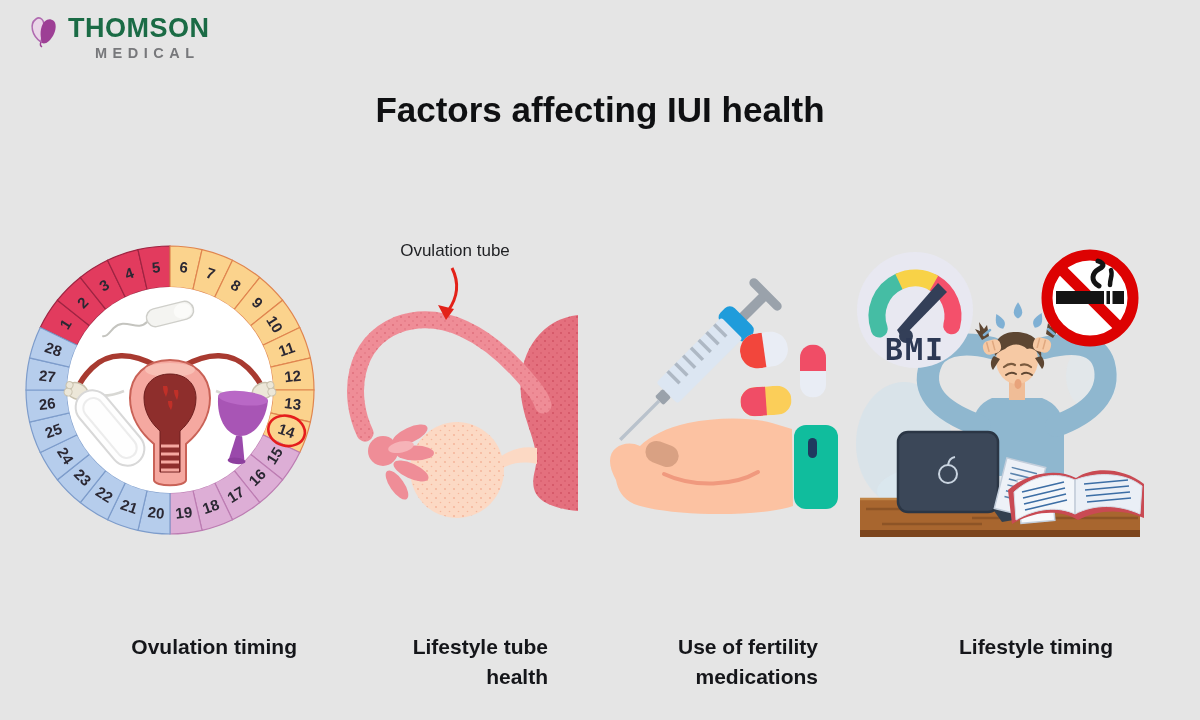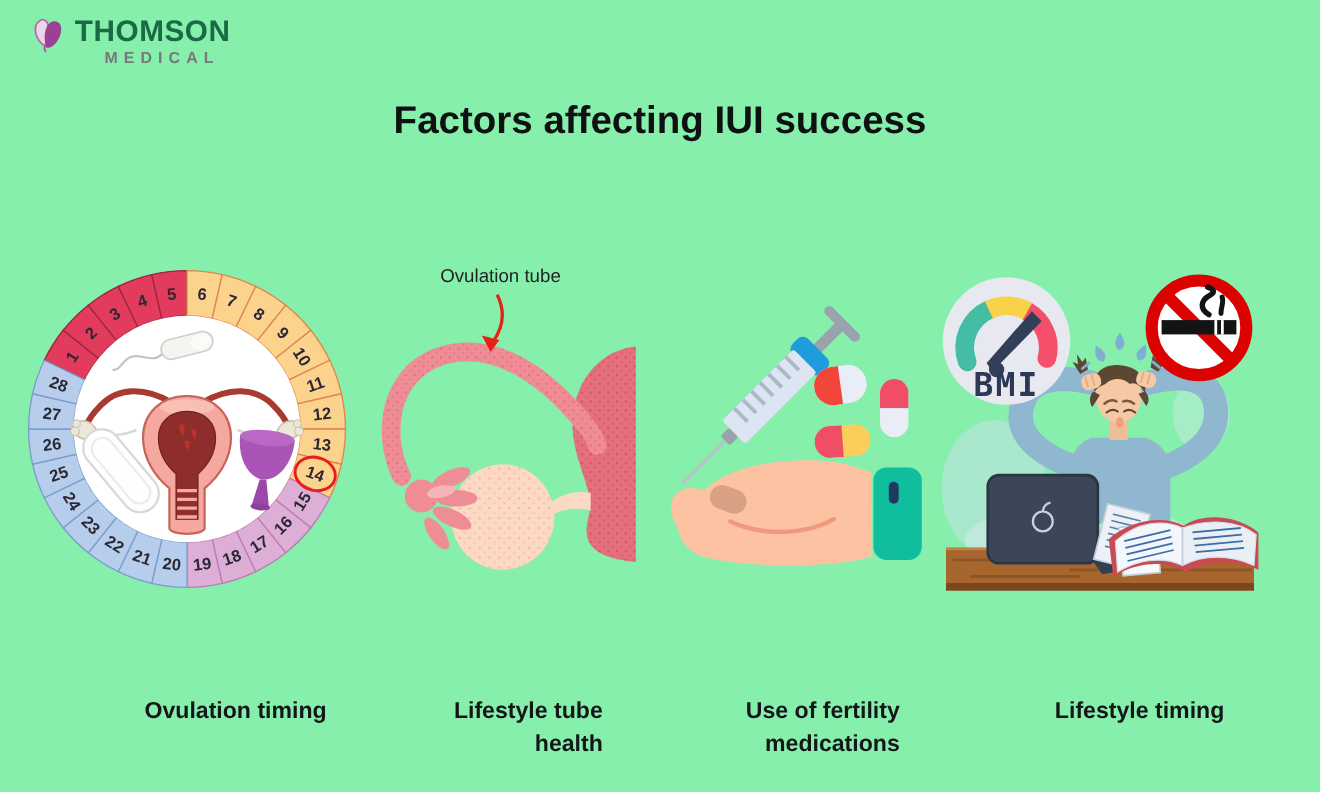--- a/index.html
+++ b/index.html
@@ -1,16 +1,16 @@
 <!DOCTYPE html>
 <html><head>
 <meta charset="utf-8">
 <style>
   html,body{margin:0;padding:0;background:#fff;}
-  .page{position:relative;width:1200px;height:720px;background:#86efac;overflow:hidden;
+  .page{position:relative;width:1200px;height:720px;background:#e5e5e5;overflow:hidden;
         font-family:"Liberation Sans",sans-serif;}
   .logo{position:absolute;left:28px;top:14px;display:flex;align-items:flex-start;}
   .logo-texts{margin-left:6px;}
   .brand{font-size:27px;font-weight:bold;color:#1a6b45;letter-spacing:.5px;line-height:1.05;}
   .division{font-size:14.5px;font-weight:bold;color:#77787b;letter-spacing:5.5px;margin-left:27px;margin-top:3px;}
   .title{position:absolute;left:0;top:90px;width:100%;text-align:center;
          font-size:35px;font-weight:bold;color:#0f1012;letter-spacing:0px;}
   .panel{position:absolute;}
   .cap{position:absolute;top:632px;text-align:right;font-size:21px;font-weight:bold;
        color:#15161a;line-height:1.42;}
@@ -28,21 +28,21 @@
       <path d="M13,28 C4,22 1,10 8,5 C12,2 17,6 15.5,13 C14.5,19 14,24 13,28 Z" fill="#ead6e8" stroke="#b06ab0" stroke-width="1.6"></path>
       <path d="M14,29 C10,16 15,4 23,5.5 C30,7 29,19 21,27 C18.5,29.5 15.5,30 14,29 Z" fill="#9d3f95"></path>
       <path d="M13,28 C12,30 12.5,32 14,33" fill="none" stroke="#9d3f95" stroke-width="1.4"></path>
     </svg>
     <div class="logo-texts">
       <div class="brand">THOMSON</div>
       <div class="division">MEDICAL</div>
     </div>
   </div>
 
-  <div class="title">Factors affecting IUI success</div>
+  <div class="title">Factors affecting IUI health</div>
 
   <div class="panel" style="left:20px;top:240px;">
     <svg id="wheel-svg" width="300" height="300" viewBox="0 0 300 300">
       <g id="wheel-days">
           <path d="M20.26048302205163,87.52074156707165 A144,144 0 0 1 37.416266524603714,60.217468532342366 L69.47135730579294,85.78055040855044 A103,103 0 0 0 57.20020660605081,105.30997487089152 Z" fill="#e23b5e" stroke="#9e2442" stroke-width="1.2"></path>
           <text x="45.42956139530689" y="84.29403855035595" transform="rotate(-57.9 45.42956139530689 84.29403855035595)" text-anchor="middle" dy="0.35em" font-size="15" font-weight="bold" fill="#2b2833" font-family="Liberation Sans, sans-serif">1</text>
           <path d="M37.416266524603714,60.217468532342366 A144,144 0 0 1 60.21746853234238,37.416266524603714 L85.78055040855045,69.47135730579294 A103,103 0 0 0 69.47135730579294,85.78055040855044 Z" fill="#e23b5e" stroke="#9e2442" stroke-width="1.2"></path>
           <text x="62.672312523461386" y="62.67231252346137" transform="rotate(-45.0 62.672312523461386 62.67231252346137)" text-anchor="middle" dy="0.35em" font-size="15" font-weight="bold" fill="#2b2833" font-family="Liberation Sans, sans-serif">2</text>
           <path d="M60.21746853234238,37.416266524603714 A144,144 0 0 1 87.52074156707164,20.26048302205163 L105.30997487089152,57.20020660605083 A103,103 0 0 0 85.78055040855045,69.47135730579294 Z" fill="#e23b5e" stroke="#9e2442" stroke-width="1.2"></path>
           <text x="84.29403855035595" y="45.42956139530689" transform="rotate(-32.1 84.29403855035595 45.42956139530689)" text-anchor="middle" dy="0.35em" font-size="15" font-weight="bold" fill="#2b2833" font-family="Liberation Sans, sans-serif">3</text>

